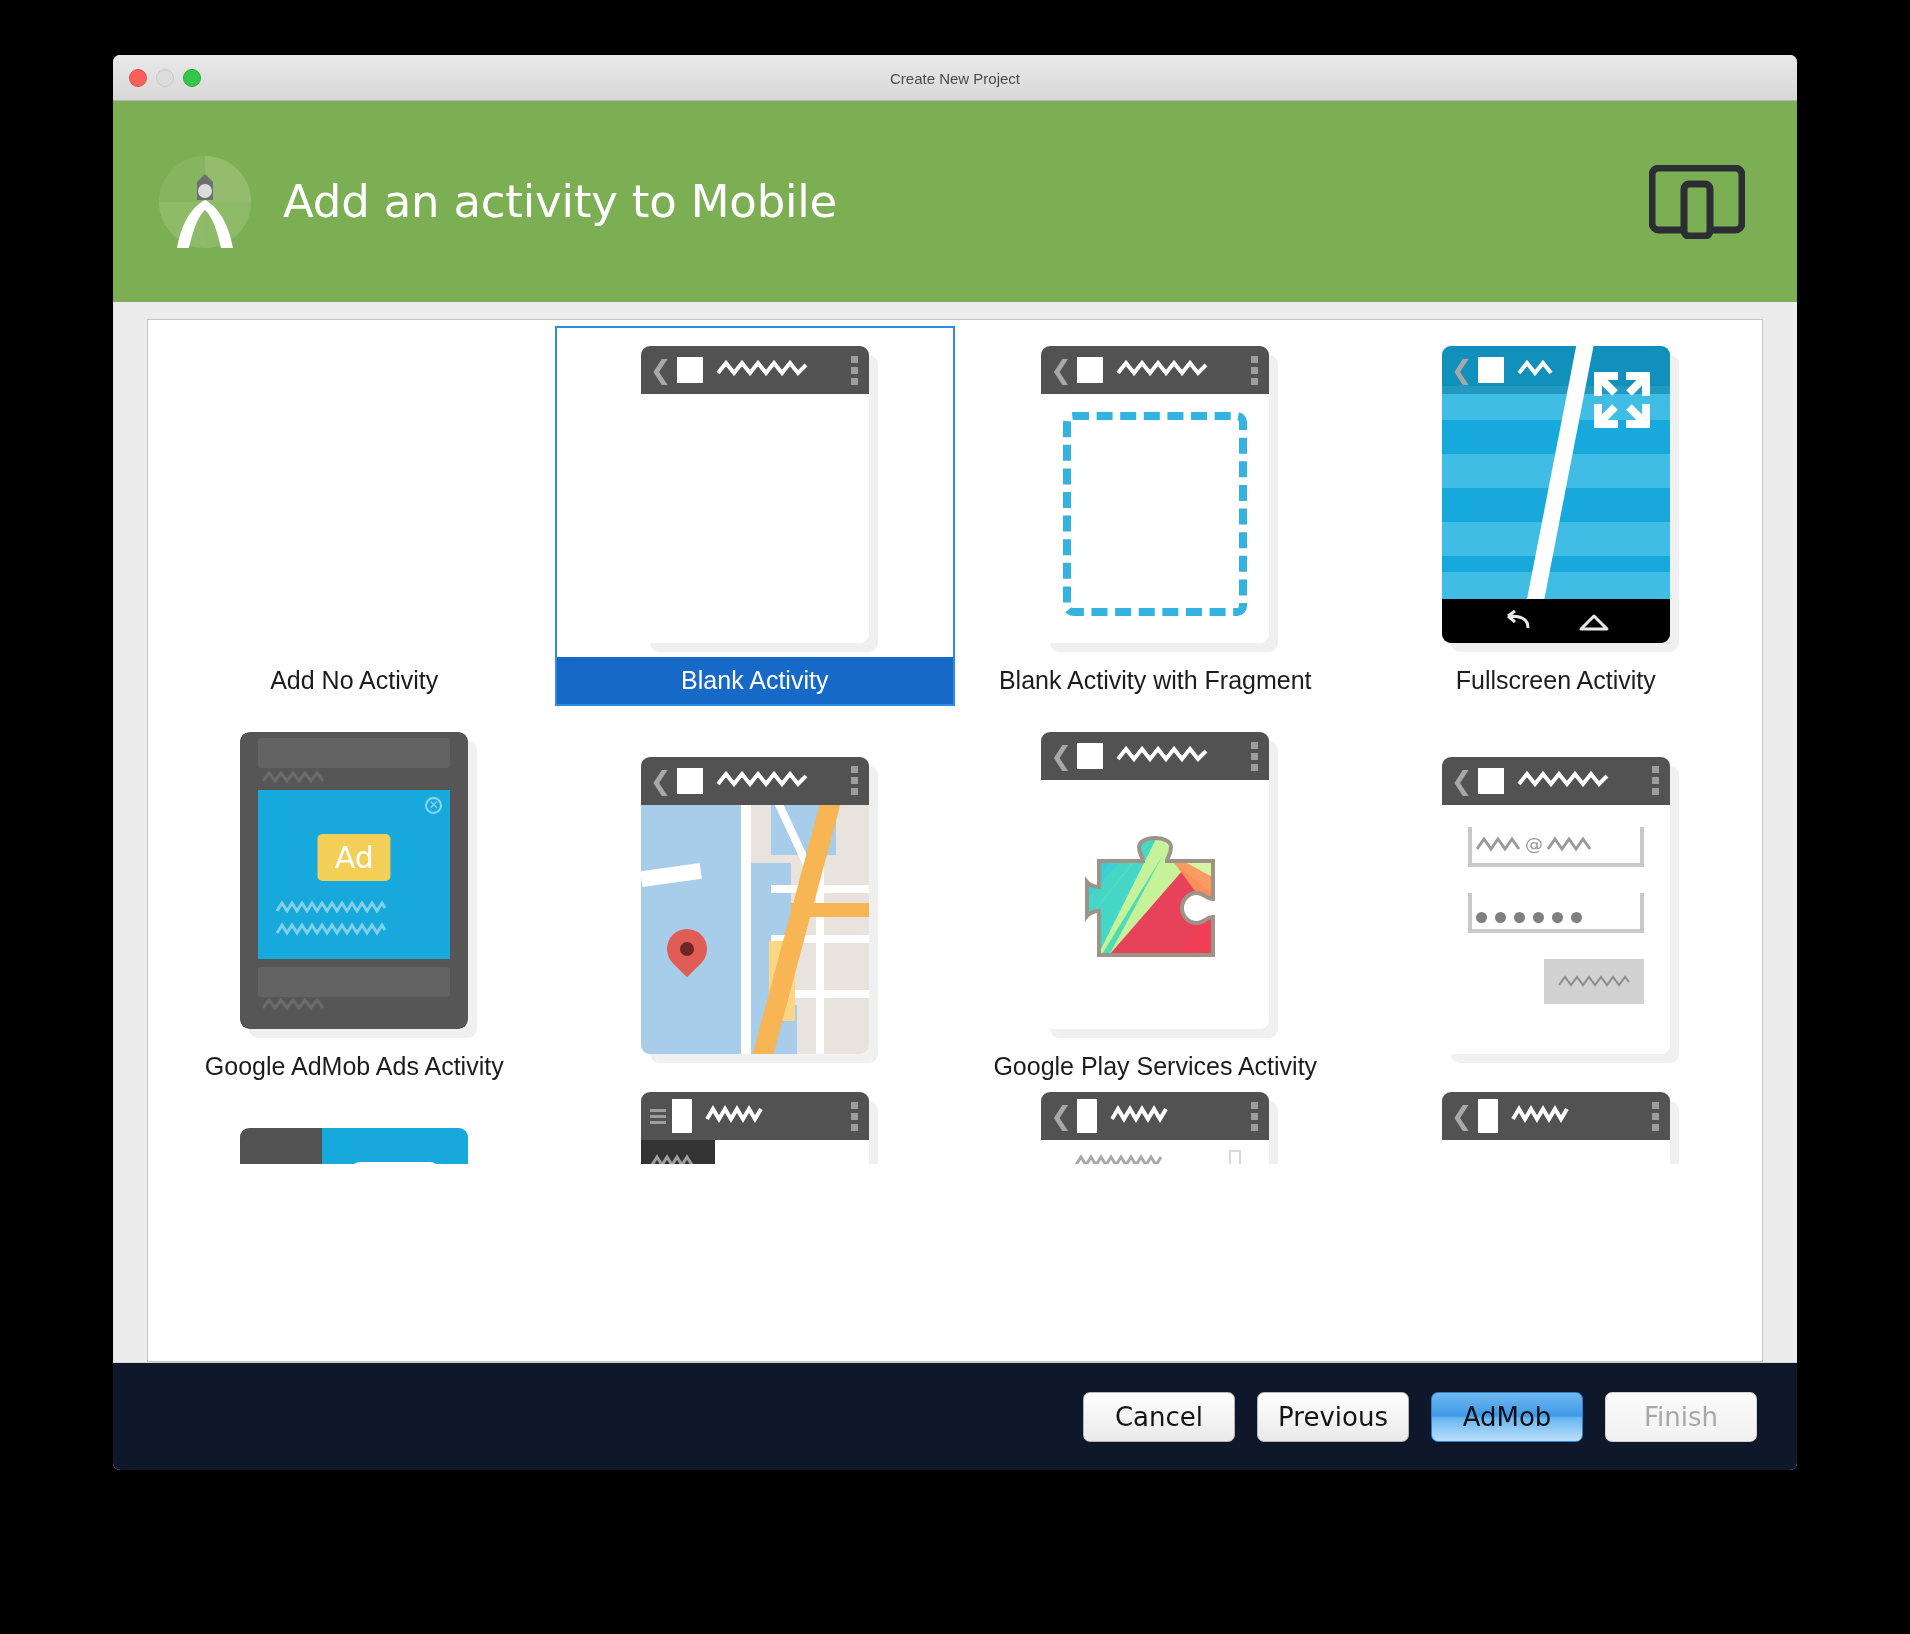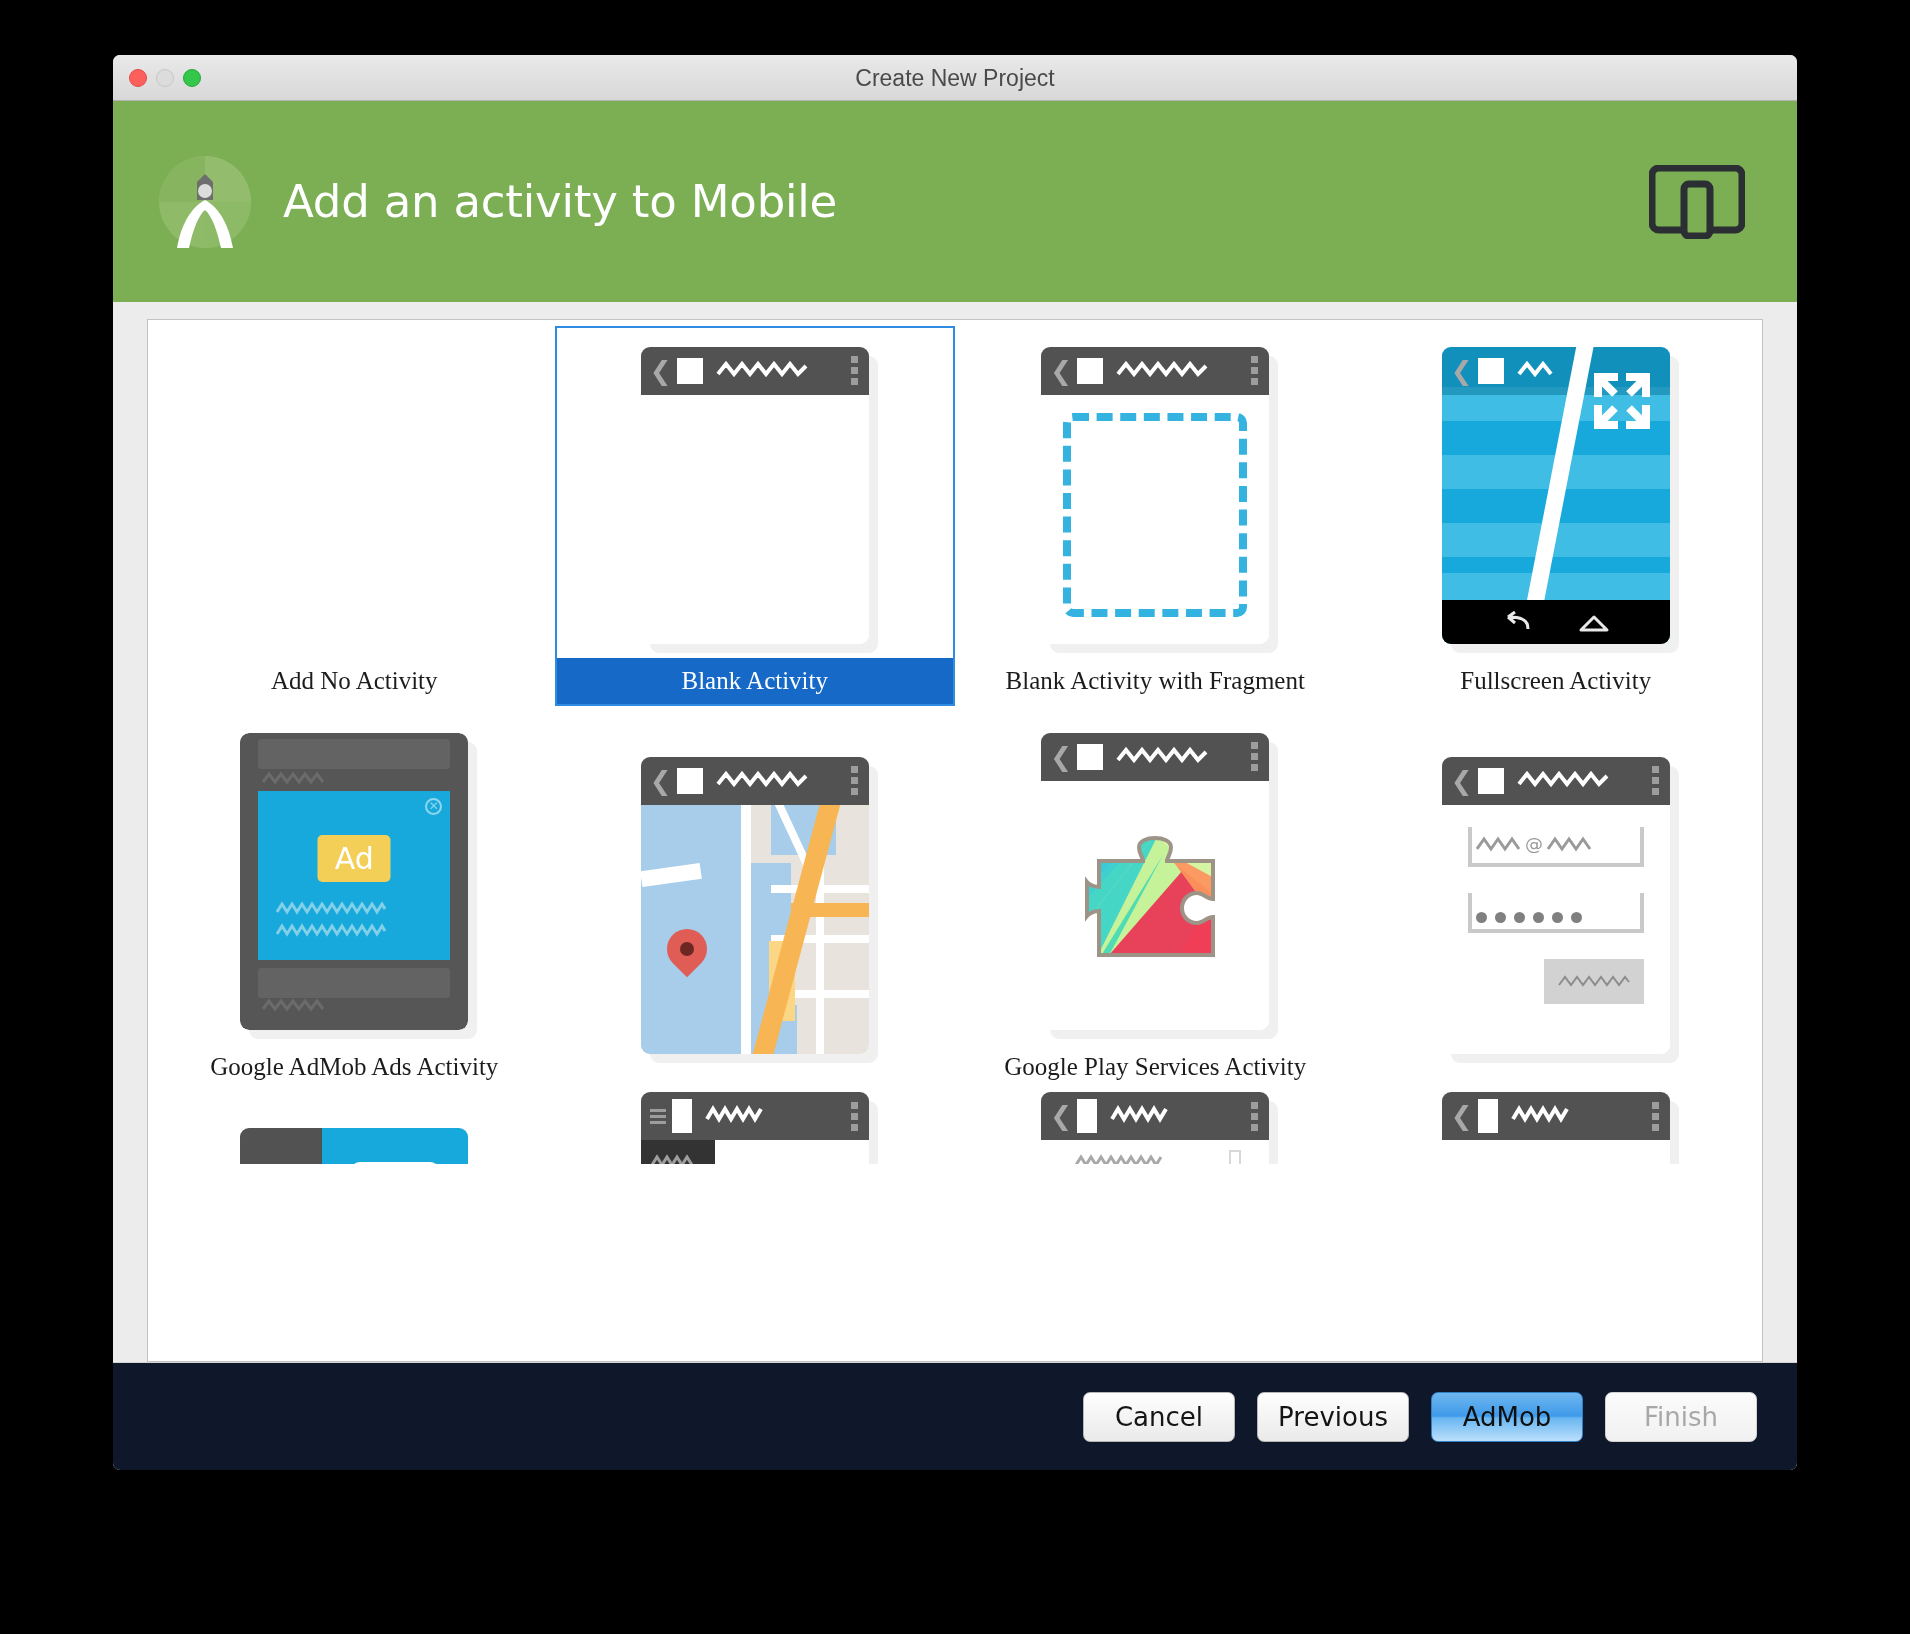--- a/index.html
+++ b/index.html
@@ -36,21 +36,21 @@
     display: flex; gap: 9px;
   }
   .light { width: 18px; height: 18px; border-radius: 50%; display: block; }
   .light.red   { background: #fc605c; border: 1px solid #e24b47; }
   .light.amber { background: #dcdcdc; border: 1px solid #c7c7c7; }
   .light.green { background: #34c84a; border: 1px solid #26a638; }
   .win-title {
     position: absolute; left: 0; right: 0; top: 50%;
     transform: translateY(-50%);
     text-align: center;
-    font-size: 23px; color: #4a4a4a;
+    font-size: 15px; color: #4a4a4a;
     font-family: "Liberation Sans", sans-serif;
   }
 
   
   .header {
     height: 201px;
     background: #7cae53;
     display: flex; align-items: center;
     padding: 0 52px 0 34px;
     position: relative;
@@ -95,21 +95,21 @@
   .cell.selected { outline: 2px solid #2f8ce0; outline-offset: -2px; }
   .thumb-wrap {
     flex: 1 1 auto;
     display: flex; align-items: center; justify-content: center;
     width: 100%;
   }
   .caption {
     font-size: 25px; color: #1c1c1c;
     text-align: center; width: 100%;
     padding: 9px 0 11px 0;
-    font-family: Liberation Serif, serif;
+    font-family: Liberation Sans, sans-serif;
     white-space: nowrap;
   }
   .cell.selected .caption { background: #1769c8; color: #ffffff; }
   .caption.plain { background: transparent; }
 
   
   .phone {
     position: relative;
     width: 228px; height: 297px;
   }

